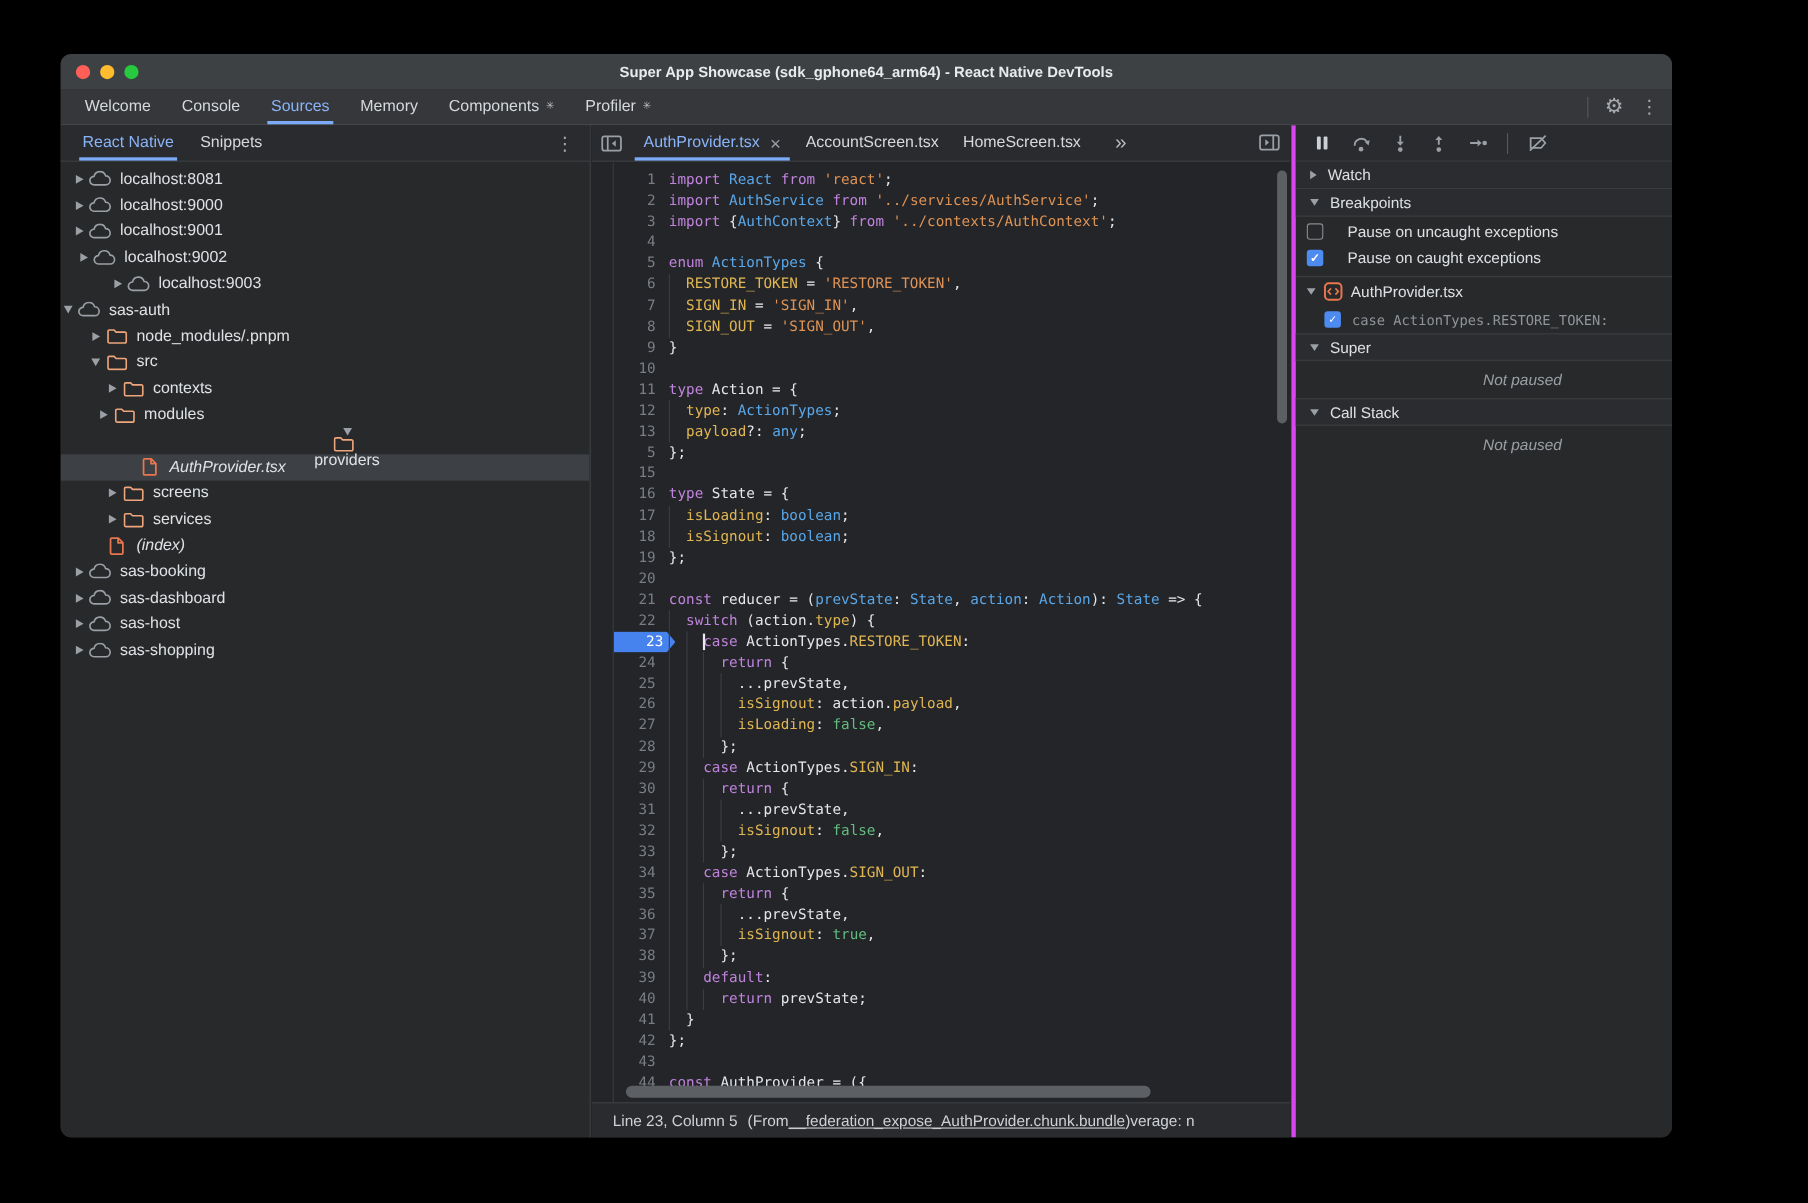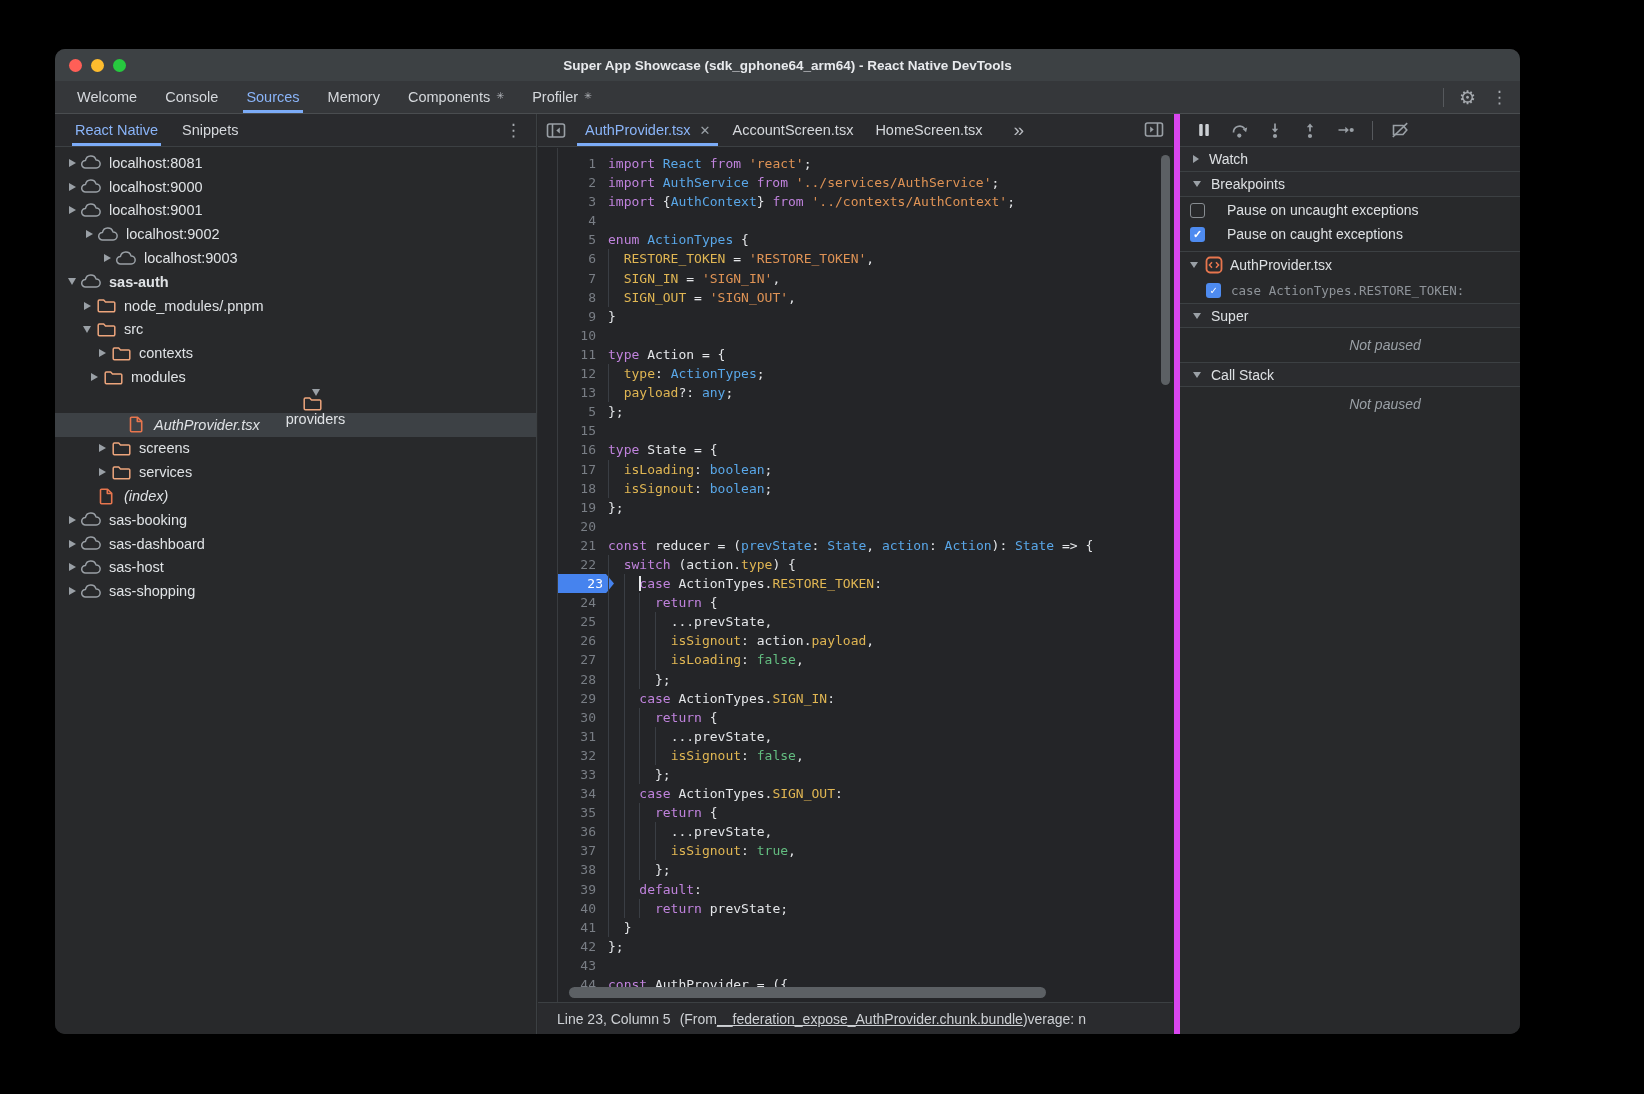--- a/index.html
+++ b/index.html
@@ -62,21 +62,21 @@
     clip-path:polygon(0 0,calc(100% - 8px) 0,100% 50%,calc(100% - 8px) 100%,0 100%);}
   .tk-k{color:#c083dd;} .tk-v{color:#59a7e8;} .tk-s{color:#df9355;}
   .tk-p{color:#e0b653;} .tk-g{color:#63bd80;} .tk-d{color:#e4e6e9;}
   .vscroll{position:absolute;right:3px;top:7px;width:9px;height:230px;background:#5c6064;border-radius:5px;}
   .hscroll{position:absolute;left:31px;bottom:36px;height:11px;width:477px;background:#5c6064;border-radius:5.5px;}
   .statusbar{position:absolute;left:0;right:0;bottom:0;height:32px;background:#2a2b2e;border-top:1px solid #3c4043;
     display:flex;align-items:center;padding-left:19px;font-size:14px;color:#cdd0d4;white-space:nowrap;overflow:hidden;}
   .statusgap{width:9px;flex:none;}
   .statuslink{text-decoration:underline;}
   
-  .rightpane{position:absolute;left:1119px;top:0;width:416px;bottom:0;background:#28292b;border-left:6px solid #d946ef;}
+  .rightpane{position:absolute;left:1119px;top:0;width:416px;bottom:0;background:#28292b;border-left:4px solid #d946ef;}
   .dbgtoolbar{height:33px;border-bottom:1px solid #3c4043;background:#2a2b2e;display:flex;align-items:center;padding-left:15px;gap:17px;}
   .dbgicon{display:flex;align-items:center;justify-content:center;}
   .section-h{height:25px;display:flex;align-items:center;padding-left:13px;gap:10px;border-bottom:1px solid #3c4043;
     font-size:14px;color:#dde0e3;background:#2b2c2f;}
   .section-h.topline{border-top:1px solid #3c4043;}
   .bprow{height:22px;display:flex;align-items:center;padding-left:10px;gap:22px;font-size:14px;color:#dde0e3;margin-top:2px;}
   .bpgroup-h{height:27px;display:flex;align-items:center;padding-left:10px;gap:7px;border-top:1px solid #3c4043;margin-top:6px;font-size:14px;color:#dde0e3;}
   .bpentry{height:25px;display:flex;align-items:center;padding-left:26px;gap:10px;
     font-family:"DejaVu Sans Mono",monospace;font-size:12.5px;color:#8f949a;}
   .lnum{margin-left:auto;margin-right:13px;color:#cfd2d6;font-family:"Liberation Sans",sans-serif;font-size:13.5px;}
@@ -166,21 +166,21 @@
             <div class="arrowbox">
               <div class="tri-r"></div>
             </div>
             <div class="iconbox">
               <svg width="22" height="15" viewBox="0 0 22 15">
                 <path d="M5.5 13 A3.8 3.8 0 0 1 5.5 5.4 A5.4 5.4 0 0 1 16 4.9 A3.7 3.7 0 0 1 16.2 13 Z" fill="none" stroke="#9aa0a6" stroke-width="1.5" stroke-linejoin="round"></path>
               </svg>
             </div>
             <span class="tlabel">localhost:9001</span>
           </div>
-          <div class="trow" style="padding-left: 27px;">
+          <div class="trow" style="padding-left: 14px;">
             <div class="arrowbox">
               <div class="tri-r"></div>
             </div>
             <div class="iconbox">
               <svg width="22" height="15" viewBox="0 0 22 15">
                 <path d="M5.5 13 A3.8 3.8 0 0 1 5.5 5.4 A5.4 5.4 0 0 1 16 4.9 A3.7 3.7 0 0 1 16.2 13 Z" fill="none" stroke="#9aa0a6" stroke-width="1.5" stroke-linejoin="round"></path>
               </svg>
             </div>
             <span class="tlabel">localhost:9002</span>
           </div>
@@ -188,21 +188,21 @@
             <div class="arrowbox">
               <div class="tri-r"></div>
             </div>
             <div class="iconbox">
               <svg width="22" height="15" viewBox="0 0 22 15">
                 <path d="M5.5 13 A3.8 3.8 0 0 1 5.5 5.4 A5.4 5.4 0 0 1 16 4.9 A3.7 3.7 0 0 1 16.2 13 Z" fill="none" stroke="#9aa0a6" stroke-width="1.5" stroke-linejoin="round"></path>
               </svg>
             </div>
             <span class="tlabel">localhost:9003</span>
           </div>
-          <div class="trow" style="padding-left: 10px; font-weight: bold;">
+          <div class="trow" style="padding-left: 0;">
             <div class="arrowbox">
               <div class="tri-d"></div>
             </div>
             <div class="iconbox">
               <svg width="22" height="15" viewBox="0 0 22 15">
                 <path d="M5.5 13 A3.8 3.8 0 0 1 5.5 5.4 A5.4 5.4 0 0 1 16 4.9 A3.7 3.7 0 0 1 16.2 13 Z" fill="none" stroke="#9aa0a6" stroke-width="1.5" stroke-linejoin="round"></path>
               </svg>
             </div>
             <span class="tlabel">sas-auth</span>
           </div>

